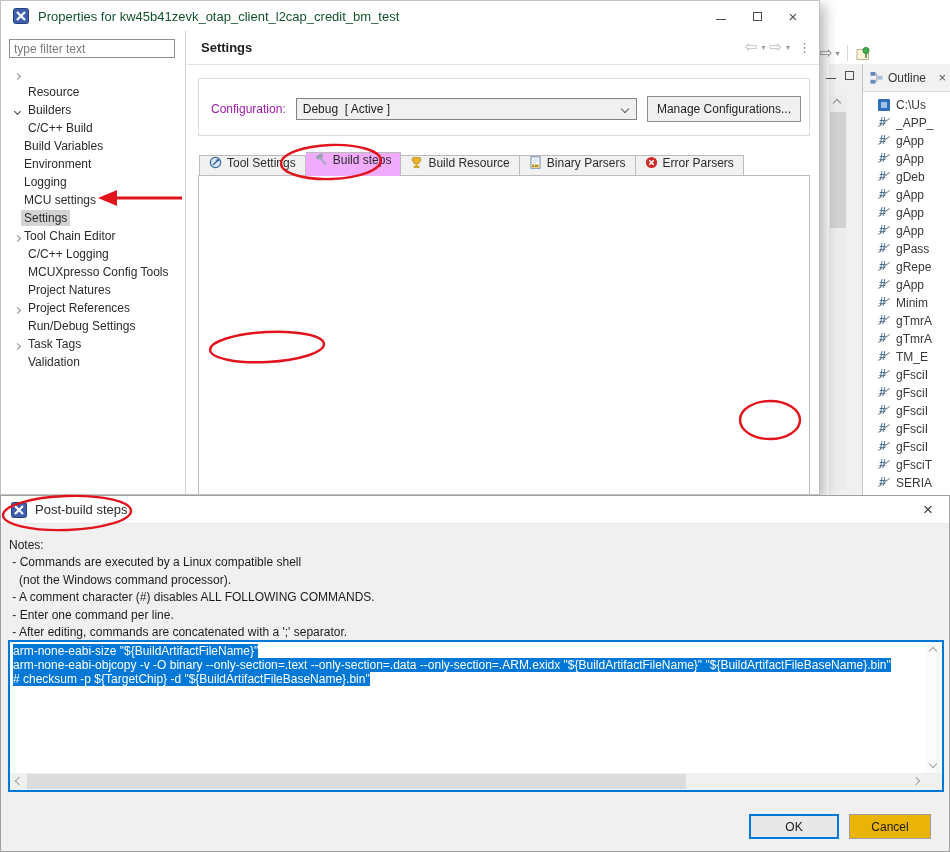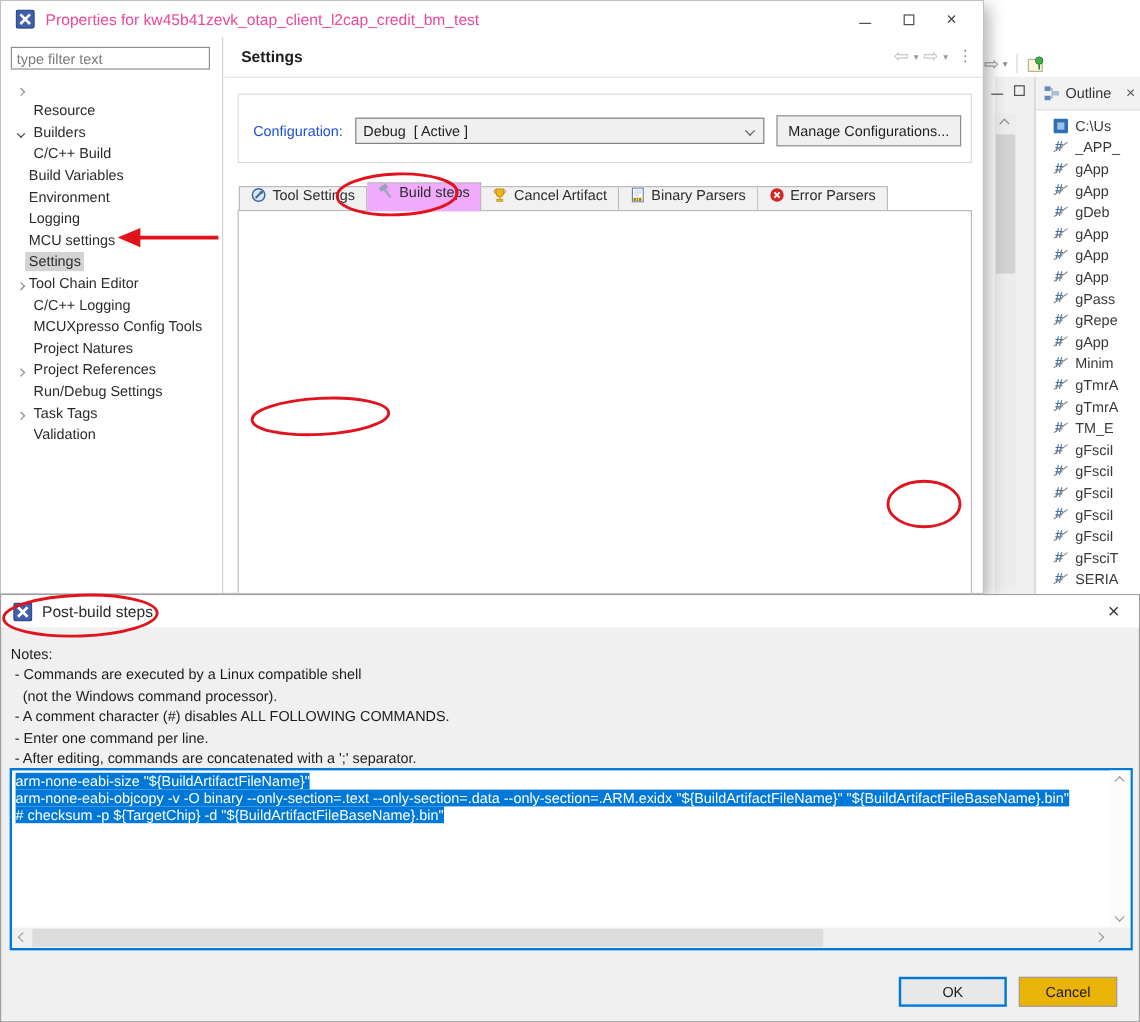--- a/index.html
+++ b/index.html
@@ -32,21 +32,21 @@
   .oi { width:12px; height:12px; position:relative; flex:0 0 12px; }
   .oi-include { background:#2f6fb7; border-radius:1px; }
   .oi-include::after { content:""; position:absolute; left:3px; top:3px; width:6px; height:6px; background:#9cc0e8; }
   .oi-define::before { content:"#"; position:absolute; left:1px; top:-2px; font-size:12px; font-weight:bold; font-style:italic; color:#46729e; }
   .oi-define::after { content:""; position:absolute; left:-1px; top:5px; width:14px; height:1.4px; background:#8a8a8a; transform:rotate(-35deg); }
 
   
   #props { position:absolute; left:0; top:0; width:820px; height:495px; background:#ffffff; border:1px solid #c3c3c3; box-shadow:5px 5px 12px rgba(0,0,0,.28); z-index:10; overflow:hidden; }
   .titlebar { height:30px; display:flex; align-items:center; padding-left:12px; gap:9px; background:#ffffff; }
   .app-icon { width:16px; height:16px; flex:0 0 16px; }
-  .dlg-title { font-size:13px; color:#ec4899; flex:1; white-space:nowrap; overflow:hidden; }
+  .dlg-title { font-size:13px; color:#14532d; flex:1; white-space:nowrap; overflow:hidden; }
   .win-controls { display:flex; align-items:center; height:30px; margin-right:8px; }
   .win-btn { width:36px; height:28px; display:flex; align-items:center; justify-content:center; color:#5a5a5a; }
   .win-close-x { font-size:15px; color:#4a4a4a; line-height:1; }
 
   
   #sidebar { position:absolute; left:0; top:30px; width:185px; height:465px; border-right:1px solid #d2d2d2; background:#fff; }
   #filter-input { display:block; margin:8px 0 0 8px; width:166px; height:19px; border:1px solid #8f8f8f; font-size:12px; padding:0 4px; font-family:inherit; color:#333; }
   #filter-input::placeholder { color:#7a7a7a; }
   .tree { margin-top:9px; }
   .tree-row { height:18px; display:flex; align-items:center; font-size:12px; color:#2b2b2b; white-space:nowrap; }
@@ -62,21 +62,21 @@
   #main { position:absolute; left:186px; top:30px; width:634px; height:465px; }
   .main-header { height:34px; display:flex; align-items:center; padding:0 10px 0 14px; border-bottom:1px solid #e3e3e3; }
   .main-title { font-weight:bold; font-size:13px; color:#1e1e1e; flex:1; }
   .nav-icons { display:flex; align-items:center; gap:4px; }
   .nav-arrow { font-family:"DejaVu Sans",sans-serif; font-size:15px; color:#bdbdbd; line-height:1; }
   .nav-caret { font-family:"DejaVu Sans",sans-serif; font-size:8px; color:#9a9a9a; }
   .view-menu { font-family:"DejaVu Sans",sans-serif; font-size:13px; color:#8a8a8a; margin-left:4px; }
 
   .config-box { position:absolute; left:11px; top:47px; width:612px; height:58px; border:1px solid #dcdcdc; }
   .config-row { display:flex; align-items:center; padding:17px 8px 0 12px; gap:10px; }
-  .cfg-label { font-size:12px; color:#1d4ed8; white-space:nowrap; }
+  .cfg-label { font-size:12px; color:#a21caf; white-space:nowrap; }
   .combo { position:relative; height:22px; border:1px solid #8f8f8f; background:#fff; font-size:12px; color:#1e1e1e; display:flex; align-items:center; padding:0 24px 0 6px; white-space:pre; overflow:hidden; }
   .combo::after { content:""; position:absolute; right:8px; top:7px; width:5px; height:5px; border-right:1.4px solid #5f5f5f; border-bottom:1.4px solid #5f5f5f; transform:rotate(45deg); }
   .combo.gray { background:#ebebeb; border-color:#c3c3c3; color:#4a4a4a; }
   .combo.gray::after { border-color:#a3a3a3; }
   .combo.cfg { flex:1; background:#f0f0f0; border-color:#828282; }
   .btn { height:24px; background:#f0f0f0; border:1px solid #8f8f8f; font-size:12px; color:#1f1f1f; display:inline-flex; align-items:center; justify-content:center; padding:12px 9px; white-space:nowrap; font-family:inherit; }
 
   .tabs { position:absolute; left:12px; top:121px; height:24px; display:flex; align-items:flex-end; }
   .tab { height:21px; display:flex; gap:5px; padding:0 9px; border:1px solid #bcbcbc; border-left-width:0; background:#f1f1f1; font-size:12px; color:#2b2b2b; white-space:nowrap; }
   .tab:first-child { border-left-width:1px; }
@@ -413,21 +413,21 @@
           </svg>
           <span>Build steps</span>
         </div>
         <div class="tab">
           <svg width="13" height="13" viewBox="0 0 13 13">
             <path d="M3.2 1.5 h6.6 v3.2 a3.3 3.3 0 0 1 -6.6 0 z" fill="#eeb61e" stroke="#b38410" stroke-width="0.7"></path>
             <path d="M3.2 2.2 c-2.2 0.2 -1.8 3 0.6 3.1 M9.8 2.2 c2.2 0.2 1.8 3 -0.6 3.1" fill="none" stroke="#b38410" stroke-width="0.8"></path>
             <rect x="5.6" y="8" width="1.8" height="2" fill="#eeb61e"></rect>
             <rect x="4" y="10" width="5" height="1.8" fill="#eeb61e" stroke="#b38410" stroke-width="0.5"></rect>
           </svg>
-          <span>Cancel Artifact</span>
+          <span>Build Resource</span>
         </div>
         <div class="tab">
           <svg width="13" height="13" viewBox="0 0 13 13">
             <rect x="2" y="0.8" width="9" height="11.4" fill="#ffffff" stroke="#5b7fae" stroke-width="0.9"></rect>
             <rect x="2.5" y="8.6" width="8" height="3" fill="#ffd24a"></rect>
             <text x="3" y="11.4" font-size="3.6" fill="#333333" font-family="'DejaVu Sans Mono',monospace">010</text>
             <path d="M3.5 3 h6 M3.5 4.8 h6 M3.5 6.6 h4" stroke="#b9c6d8" stroke-width="0.8"></path>
           </svg>
           <span>Binary Parsers</span>
         </div>

